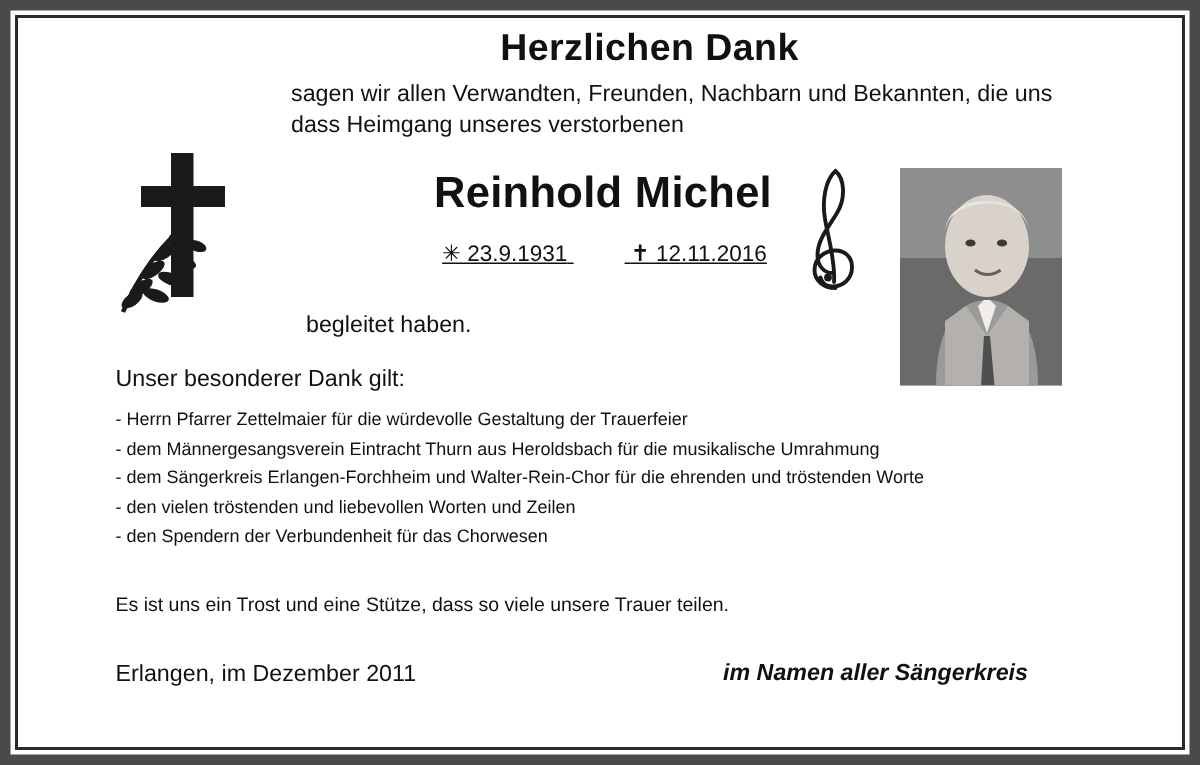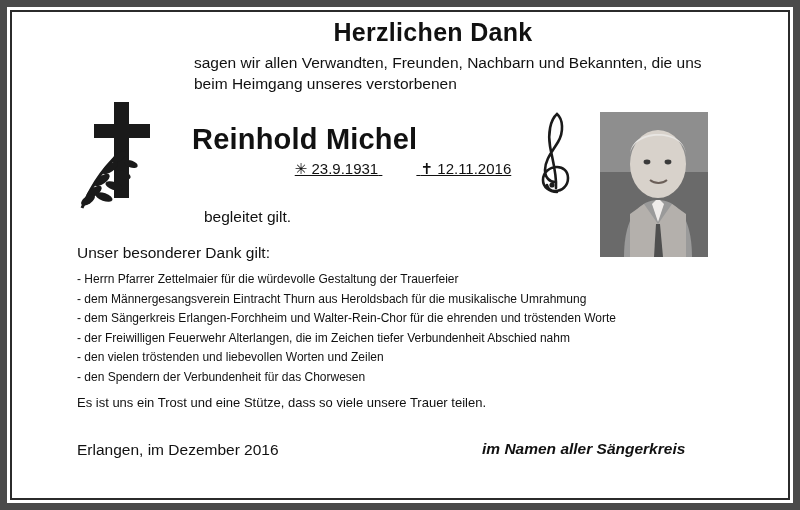--- a/index.html
+++ b/index.html
@@ -61,22 +61,23 @@
     left: 182px;
     top: 40px;
     width: 520px;
     font-size: 15.5px;
     line-height: 21px;
   }
 
   .name {
     position: absolute;
     left: 180px;
-    top: 111px;
+    top: 101px;
     width: 420px;
+    text-align: center;
     font-size: 29px;
     font-weight: bold;
     letter-spacing: 0.2px;
   }
 
   .dates {
     position: absolute;
     left: 181px;
     top: 148px;
     width: 420px;
@@ -175,21 +176,21 @@
 
 <div class="page">
 
   <div class="frame-outer"></div>
   <div class="frame-inner"></div>
 
   <div class="content">
 
     <div class="title">Herzlichen Dank</div>
 
-    <div class="intro">sagen wir allen Verwandten, Freunden, Nachbarn und Bekannten, die uns beim Heimgang unseres verstorbenen</div>
+    <div class="intro">sagen wir allen Verwandten, Freunden, Nachbarn und Bekannten, die uns dass Heimgang unseres verstorbenen</div>
 
     <div class="cross-art">
       <svg width="110" height="115" viewBox="0 0 110 115" xmlns="http://www.w3.org/2000/svg">
         <g fill="#1a1a1a">
           <rect x="40" y="2" width="15" height="96"></rect>
           <rect x="20" y="24" width="56" height="14"></rect>
         </g>
         <g stroke="#1a1a1a" stroke-width="3" fill="none">
           <path d="M8 108 C 18 84, 34 62, 52 48"></path>
         </g>
@@ -236,35 +237,34 @@
         <ellipse cx="47" cy="50" rx="3.4" ry="2.4" fill="#3a3a3a"></ellipse>
         <ellipse cx="68" cy="50" rx="3.4" ry="2.4" fill="#3a3a3a"></ellipse>
         <path d="M50 68 C 55 72, 62 72, 67 68" stroke="#6b5f58" stroke-width="2" fill="none"></path>
         <path d="M24 145 C 24 104, 40 88, 58 88 C 76 88, 92 104, 92 145 Z" fill="#9a9a9a"></path>
         <path d="M44 92 L58 112 L72 92 L86 102 L86 145 L30 145 L30 102 Z" fill="#b4b0ac"></path>
         <path d="M52 92 L58 110 L64 92 L60 88 L56 88 Z" fill="#efeceA"></path>
         <path d="M56 112 L60 112 L63 145 L54 145 Z" fill="#4f4f4f"></path>
       </svg>
     </div>
 
-    <div class="begleitet">begleitet gilt.</div>
+    <div class="begleitet">begleitet haben.</div>
 
     <div class="thanks-lead">Unser besonderer Dank gilt:</div>
 
     <div class="list">
       <div>- Herrn Pfarrer Zettelmaier für die würdevolle Gestaltung der Trauerfeier</div>
       <div>- dem Männergesangsverein Eintracht Thurn aus Heroldsbach für die musikalische Umrahmung</div>
       <div>- dem Sängerkreis Erlangen-Forchheim und Walter-Rein-Chor für die ehrenden und tröstenden Worte</div>
-      <div>- der Freiwilligen Feuerwehr Alterlangen, die im Zeichen tiefer Verbundenheit Abschied nahm</div>
       <div>- den vielen tröstenden und liebevollen Worten und Zeilen</div>
       <div>- den Spendern der Verbundenheit für das Chorwesen</div>
     </div>
 
     <div class="closing">Es ist uns ein Trost und eine Stütze, dass so viele unsere Trauer teilen.</div>
 
-    <div class="place">Erlangen, im Dezember 2016</div>
+    <div class="place">Erlangen, im Dezember 2011</div>
 
     <div class="signature">
       <div>im Namen aller Sängerkreis</div>
     </div>
 
   </div>
 </div>
 
 </body></html>

